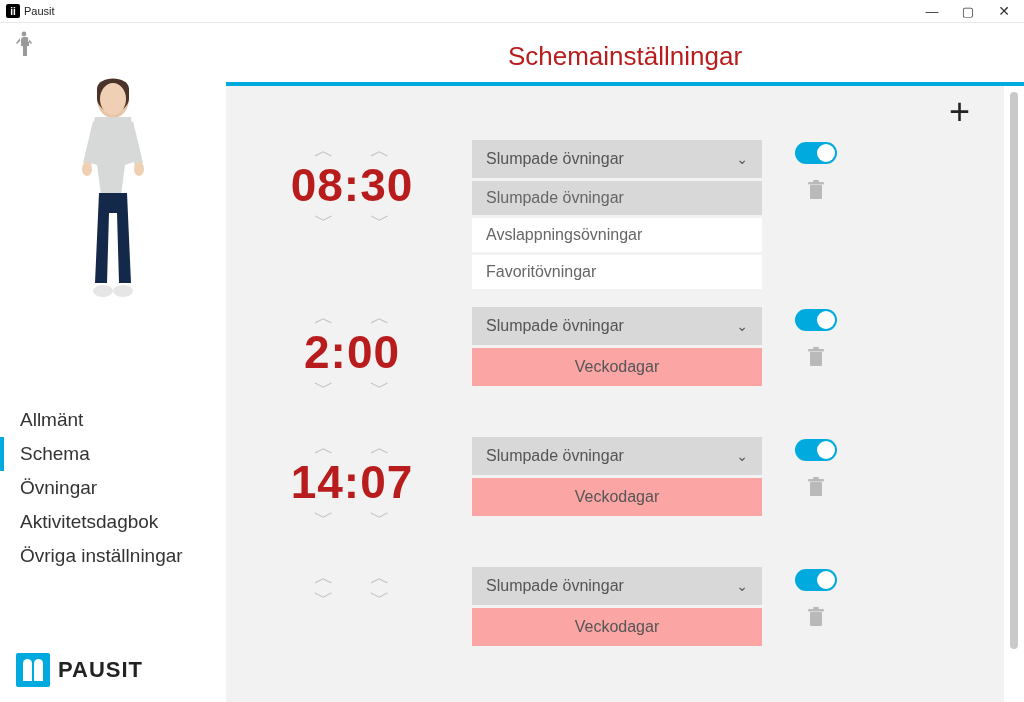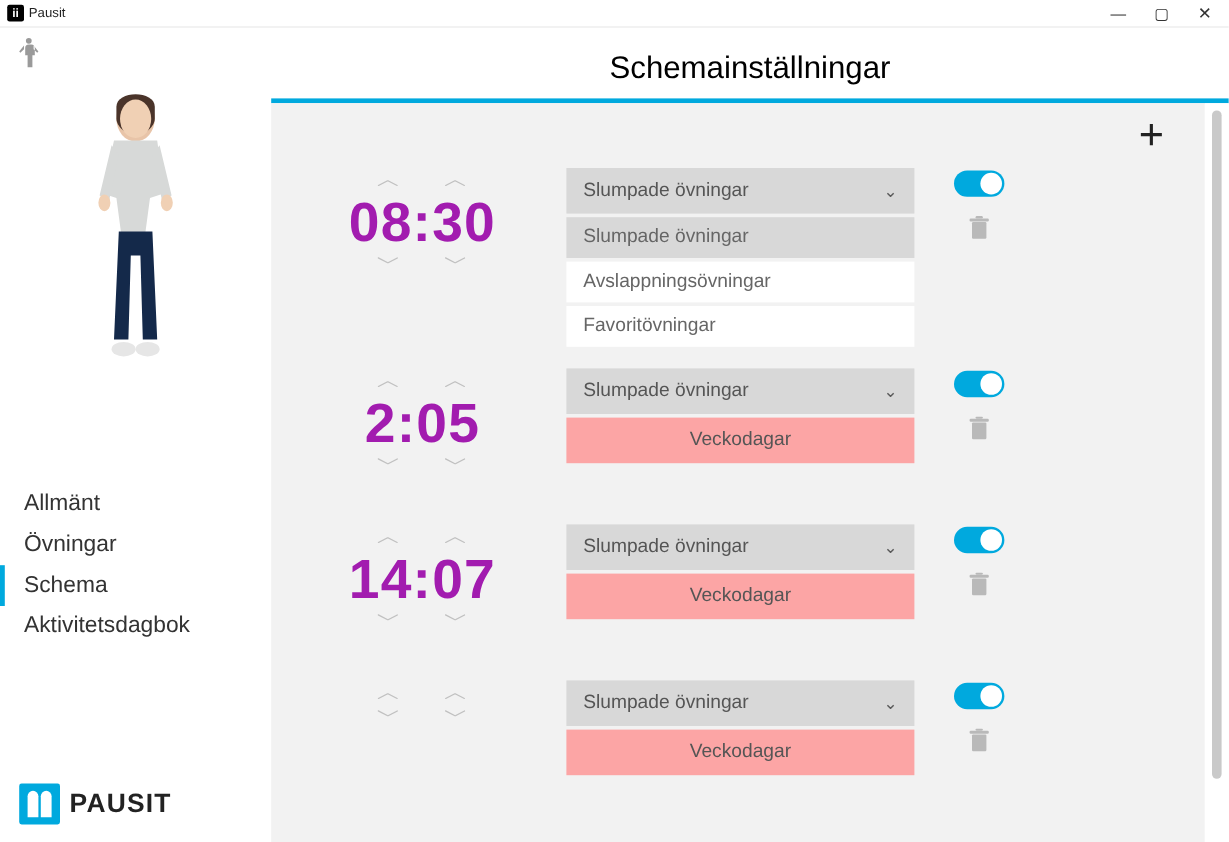--- a/index.html
+++ b/index.html
@@ -16,32 +16,32 @@
   .nav{margin-top:14px}
   .nav-item{font-size:19px;color:#333;padding:6px 14px 6px 16px;border-left:4px solid transparent;cursor:pointer}
   .nav-item.active{border-left-color:#00a9de}
   .logo{margin-top:auto;margin-bottom:16px;margin-left:16px;display:flex;align-items:center;gap:8px}
   .logo-box{width:34px;height:34px;background:#00a9de;position:relative;border-radius:2px}
   .logo-box::before,.logo-box::after{content:"";position:absolute;bottom:6px;width:9px;height:22px;background:#fff;border-radius:5px 5px 0 0}
   .logo-box::before{left:7px}
   .logo-box::after{right:7px}
   .logo-text{font-weight:900;letter-spacing:1px;font-size:22px;text-transform:uppercase}
   .main{flex:1;display:flex;flex-direction:column;min-width:0}
-  .page-title{text-align:center;font-size:26px;color:#000000;margin:18px 0 10px}
+  .page-title{text-align:center;font-size:26px;color:#b91c1c;margin:18px 0 10px}
   .blue-divider{height:4px;background:#00a9de}
   .content-wrap{position:relative;flex:1;display:flex}
   .content{flex:1;background:#f2f2f2;padding:14px 40px 24px 36px;overflow:hidden}
   .scrollbar-track{width:20px;background:#fff;display:flex;justify-content:center;padding:6px 0}
   .scrollbar-thumb{width:8px;background:#c9c9c9;border-radius:4px;height:92%}
   .add-btn{position:absolute;top:8px;right:54px;font-size:36px;font-weight:300;color:#222;cursor:pointer;line-height:1}
   .schedule-row{display:flex;align-items:flex-start;gap:30px;margin-top:40px}
   .schedule-row:first-of-type{margin-top:48px}
   .time-block{display:flex;flex-direction:column;align-items:center;width:180px}
   .chev-row{display:flex;gap:36px;color:#c0c0c0;font-size:20px;line-height:1}
-  .time-val{font-size:46px;font-weight:700;letter-spacing:1px;color:#a21caf;line-height:1;margin:2px 16px}
+  .time-val{font-size:46px;font-weight:700;letter-spacing:1px;color:#b91c1c;line-height:1;margin:2px 16px}
   .controls{display:flex;flex-direction:column;gap:3px;width:290px}
   .select-box{height:38px;background:#d8d8d8;display:flex;align-items:center;justify-content:space-between;padding:0 14px;font-size:16px;color:#555;cursor:pointer}
   .select-box .chev{color:#5a5a5a;font-size:14px}
   .weekdays-btn{height:38px;background:#fca5a5;display:flex;align-items:center;justify-content:center;font-size:16px;color:#555;cursor:pointer}
   .dropdown-option{height:34px;background:#d8d8d8;display:flex;align-items:center;padding:0 14px;font-size:16px;color:#666}
   .dropdown-option.white{background:#fff}
   .side-controls{display:flex;flex-direction:column;align-items:center;gap:16px;width:48px;padding-top:2px}
   .toggle{width:42px;height:22px;background:#00a9de;border-radius:11px;position:relative;cursor:pointer}
   .toggle::after{content:"";position:absolute;width:18px;height:18px;background:#fff;border-radius:50%;top:2px;right:2px}
   .trash{color:#b9b9b9;font-size:20px}
@@ -83,23 +83,24 @@
         <path d="M40 52l-10 42 8 4 8-38zM80 52l10 42-8 4-8-38z" fill="#d7d9d8"></path>
         <ellipse cx="34" cy="100" rx="5" ry="7" fill="#f0d0b4"></ellipse>
         <ellipse cx="86" cy="100" rx="5" ry="7" fill="#f0d0b4"></ellipse>
         <path d="M46 124h28l4 90h-12l-2-70h-8l-2 70h-12z" fill="#14294a"></path>
         <ellipse cx="50" cy="222" rx="10" ry="6" fill="#e6e6e6"></ellipse>
         <ellipse cx="70" cy="222" rx="10" ry="6" fill="#e6e6e6"></ellipse>
       </svg>
     </div>
     <div class="nav">
       <div class="nav-item"><span>Allmänt</span></div>
+      <div class="nav-item active"><span>Schema</span></div>
       <div class="nav-item"><span>Övningar</span></div>
-      <div class="nav-item active"><span>Schema</span></div>
       <div class="nav-item"><span>Aktivitetsdagbok</span></div>
+      <div class="nav-item"><span>Övriga inställningar</span></div>
     </div>
     <div class="logo">
       <div class="logo-box"></div>
       <div class="logo-text">PAUSIT</div>
     </div>
   </div>
 
   <div class="main">
     <div class="page-title">Schemainställningar</div>
     <div class="blue-divider"></div>
@@ -145,21 +146,21 @@
             </div>
           </div>
         </div>
 
         <div class="schedule-row" style="margin-top:18px">
           <div class="time-block">
             <div class="chev-row">
               <span>︿</span>
               <span>︿</span>
             </div>
-            <div class="time-val"><span>2</span>:<span>05</span></div>
+            <div class="time-val"><span>2</span>:<span>00</span></div>
             <div class="chev-row">
               <span>﹀</span>
               <span>﹀</span>
             </div>
           </div>
           <div class="controls">
             <div class="select-box">
               <span>Slumpade övningar</span>
               <span class="chev">⌄</span>
             </div>

